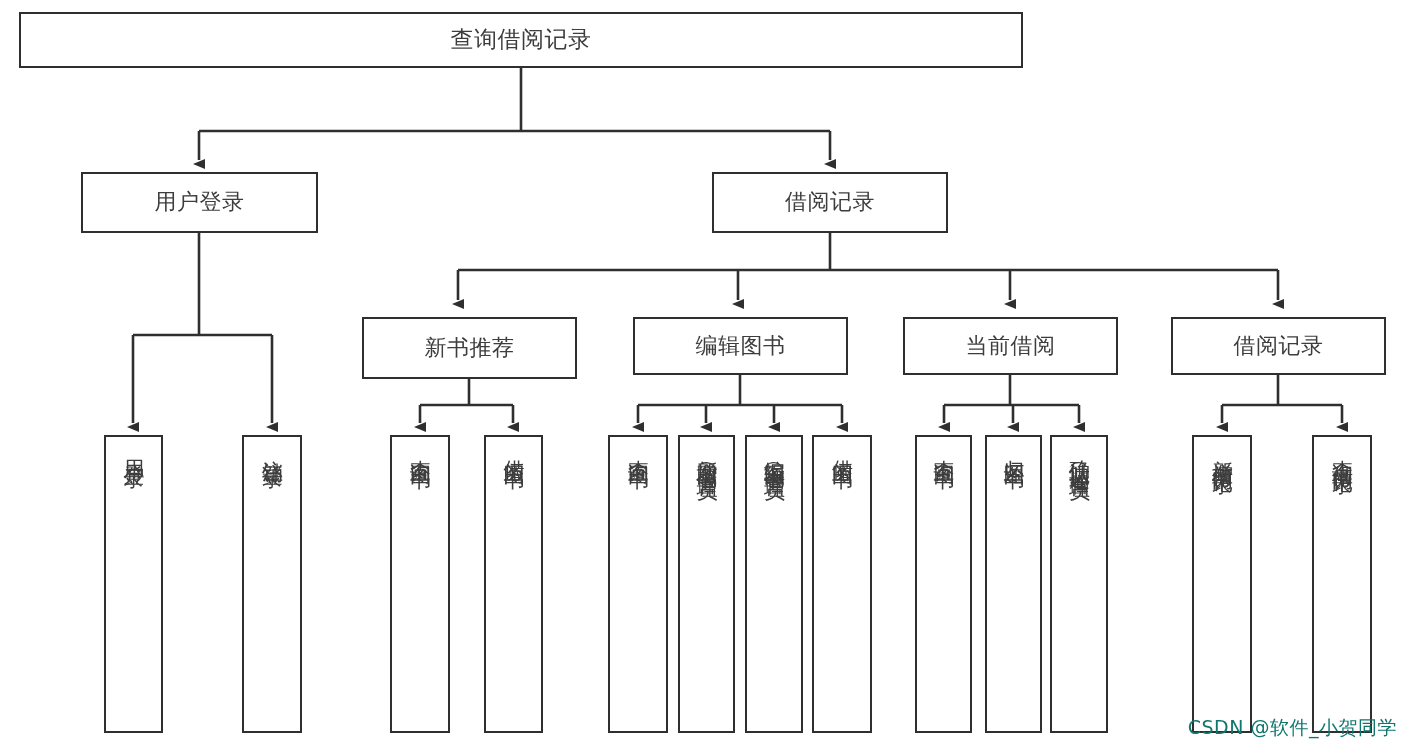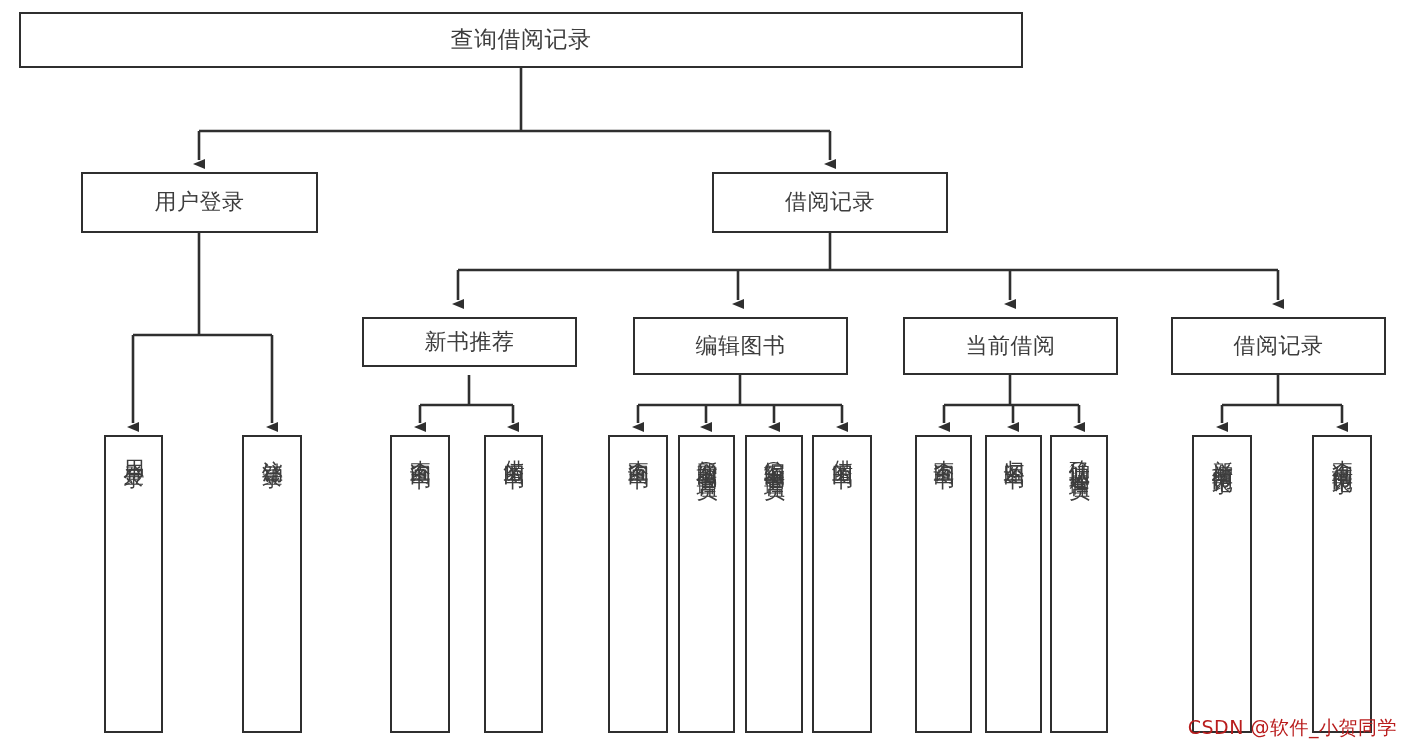--- a/index.html
+++ b/index.html
@@ -58,21 +58,21 @@
     font-size: 21px;
     letter-spacing: 3px;
     line-height: 1.0;
     white-space: nowrap;
   }
   .watermark {
     position: absolute;
     right: 8px;
     bottom: 6px;
     font-size: 19px;
-    color: #b91c1c;
+    color: #0f766e;
     white-space: nowrap;
     letter-spacing: 0.5px;
   }
 </style>
 </head>
 <body>
 
 <div id="canvas">
 
   <svg id="edges" viewBox="0 0 1405 747">
@@ -129,21 +129,21 @@
     <span class="label">查询借阅记录</span>
   </div>
 
   <div class="node horiz" style="left:81px; top:172px; width:237px; height:61px;">
     <span class="label">用户登录</span>
   </div>
   <div class="node horiz" style="left:712px; top:172px; width:236px; height:61px;">
     <span class="label">借阅记录</span>
   </div>
 
-  <div class="node horiz" style="left:362px; top:317px; width:215px; height:50px;">
+  <div class="node horiz" style="left:362px; top:317px; width:215px; height:62px;">
     <span class="label">新书推荐</span>
   </div>
   <div class="node horiz" style="left:633px; top:317px; width:215px; height:58px;">
     <span class="label">编辑图书</span>
   </div>
   <div class="node horiz" style="left:1171px; top:317px; width:215px; height:58px;">
     <span class="label">借阅记录</span>
   </div>
   <div class="node horiz" style="left:903px; top:317px; width:215px; height:58px;">
     <span class="label">当前借阅</span>

